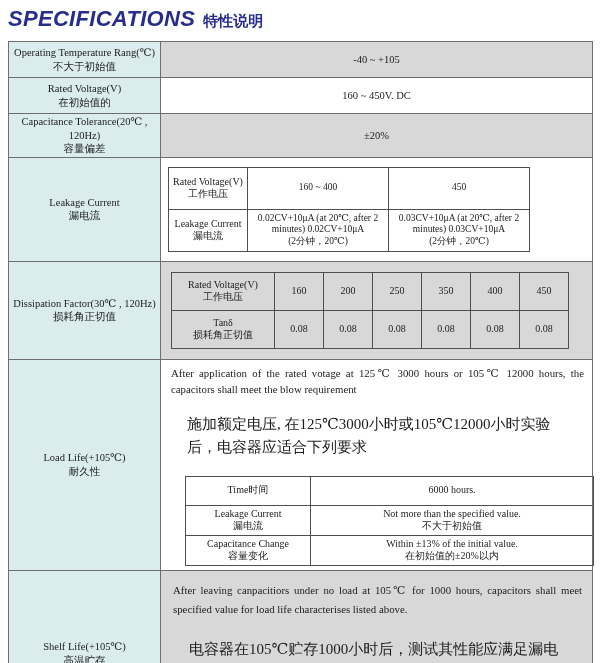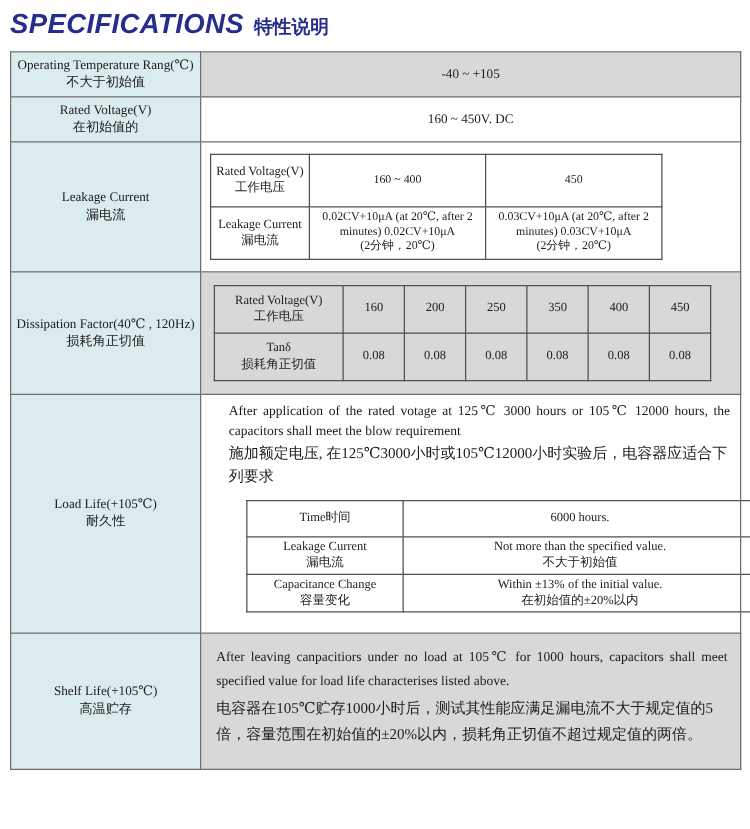--- a/index.html
+++ b/index.html
@@ -48,23 +48,23 @@
     border:1px solid #4f4f4f;text-align:center;vertical-align:middle;padding:2px 2px;
   }
   #leak-table{width:346px;margin:8px 0 8px 5px;}
   #leak-table td{height:37px;}
   #leak-table .c-label{width:74px;}
   #leak-table .c-val{width:136px;font-size:9.5px;}
   #diss-table{width:362px;margin:9px 0 9px 8px;}
   #diss-table td{height:33px;}
   #diss-table .c-label{width:98px;}
   #diss-table .c-num{width:44px;text-align:center;}
-  #load-cell{vertical-align:top;padding:6px 8px 4px 22px;}
+  #load-cell{vertical-align:top;padding:6px 8px 4px 10px;}
   .para-en{text-align:justify;font-size:10.8px;line-height:1.45;margin:0;}
-  .para-zh{text-align:left;font-size:12px;line-height:1.55;margin:0;}
+  .para-zh{text-align:left;font-size:15px;line-height:1.55;margin:16px;}
   #shelf-cell{vertical-align:top;padding:10px 10px 4px 12px;}
   #shelf-cell .para-en{line-height:1.8;}
   #shelf-cell .para-zh{line-height:1.8;}
   #load-table{width:398px;margin:10px 0 0 14px;}
   #load-table .c-label{width:120px;}
   #load-table .c-val{width:278px;}
   #load-table td{height:24px;}
 </style>
 </head>
 <body>
@@ -97,20 +97,29 @@
       <tr>
         <td class="item-cell" style="height:33px">
           <span class="lbl-en">Rated  Voltage(V)</span>
           <span class="lbl-zh">在初始值的</span>
         </td>
         <td class="val-cell bg-white">
           <span>160 ~ 450V. DC</span>
         </td>
       </tr>
 
+      <tr>
+        <td class="item-cell" style="height:33px">
+          <span class="lbl-en">Capacitance  Tolerance(20℃ , 120Hz)</span>
+          <span class="lbl-zh">容量偏差</span>
+        </td>
+        <td class="val-cell bg-gray">
+          <span>±20%</span>
+        </td>
+      </tr>
 
       <tr>
         <td class="item-cell" style="height:93px">
           <span class="lbl-en">Leakage  Current</span>
           <span class="lbl-zh">漏电流</span>
         </td>
         <td class="bg-white">
           <table class="sub" id="leak-table">
             <tbody>
               <tr>
@@ -135,21 +144,21 @@
                   <span class="lbl-zh">(2分钟，20℃)</span>
                 </td>
               </tr>
             </tbody>
           </table>
         </td>
       </tr>
 
       <tr class="sep">
         <td class="item-cell" style="height:90px">
-          <span class="lbl-en">Dissipation  Factor(40℃ , 120Hz)</span>
+          <span class="lbl-en">Dissipation  Factor(30℃ , 120Hz)</span>
           <span class="lbl-zh">损耗角正切值</span>
         </td>
         <td class="bg-gray">
           <table class="sub" id="diss-table">
             <tbody>
               <tr>
                 <td class="c-label">
                   <span class="lbl-en">Rated  Voltage(V)</span>
                   <span class="lbl-zh">工作电压</span>
                 </td>

